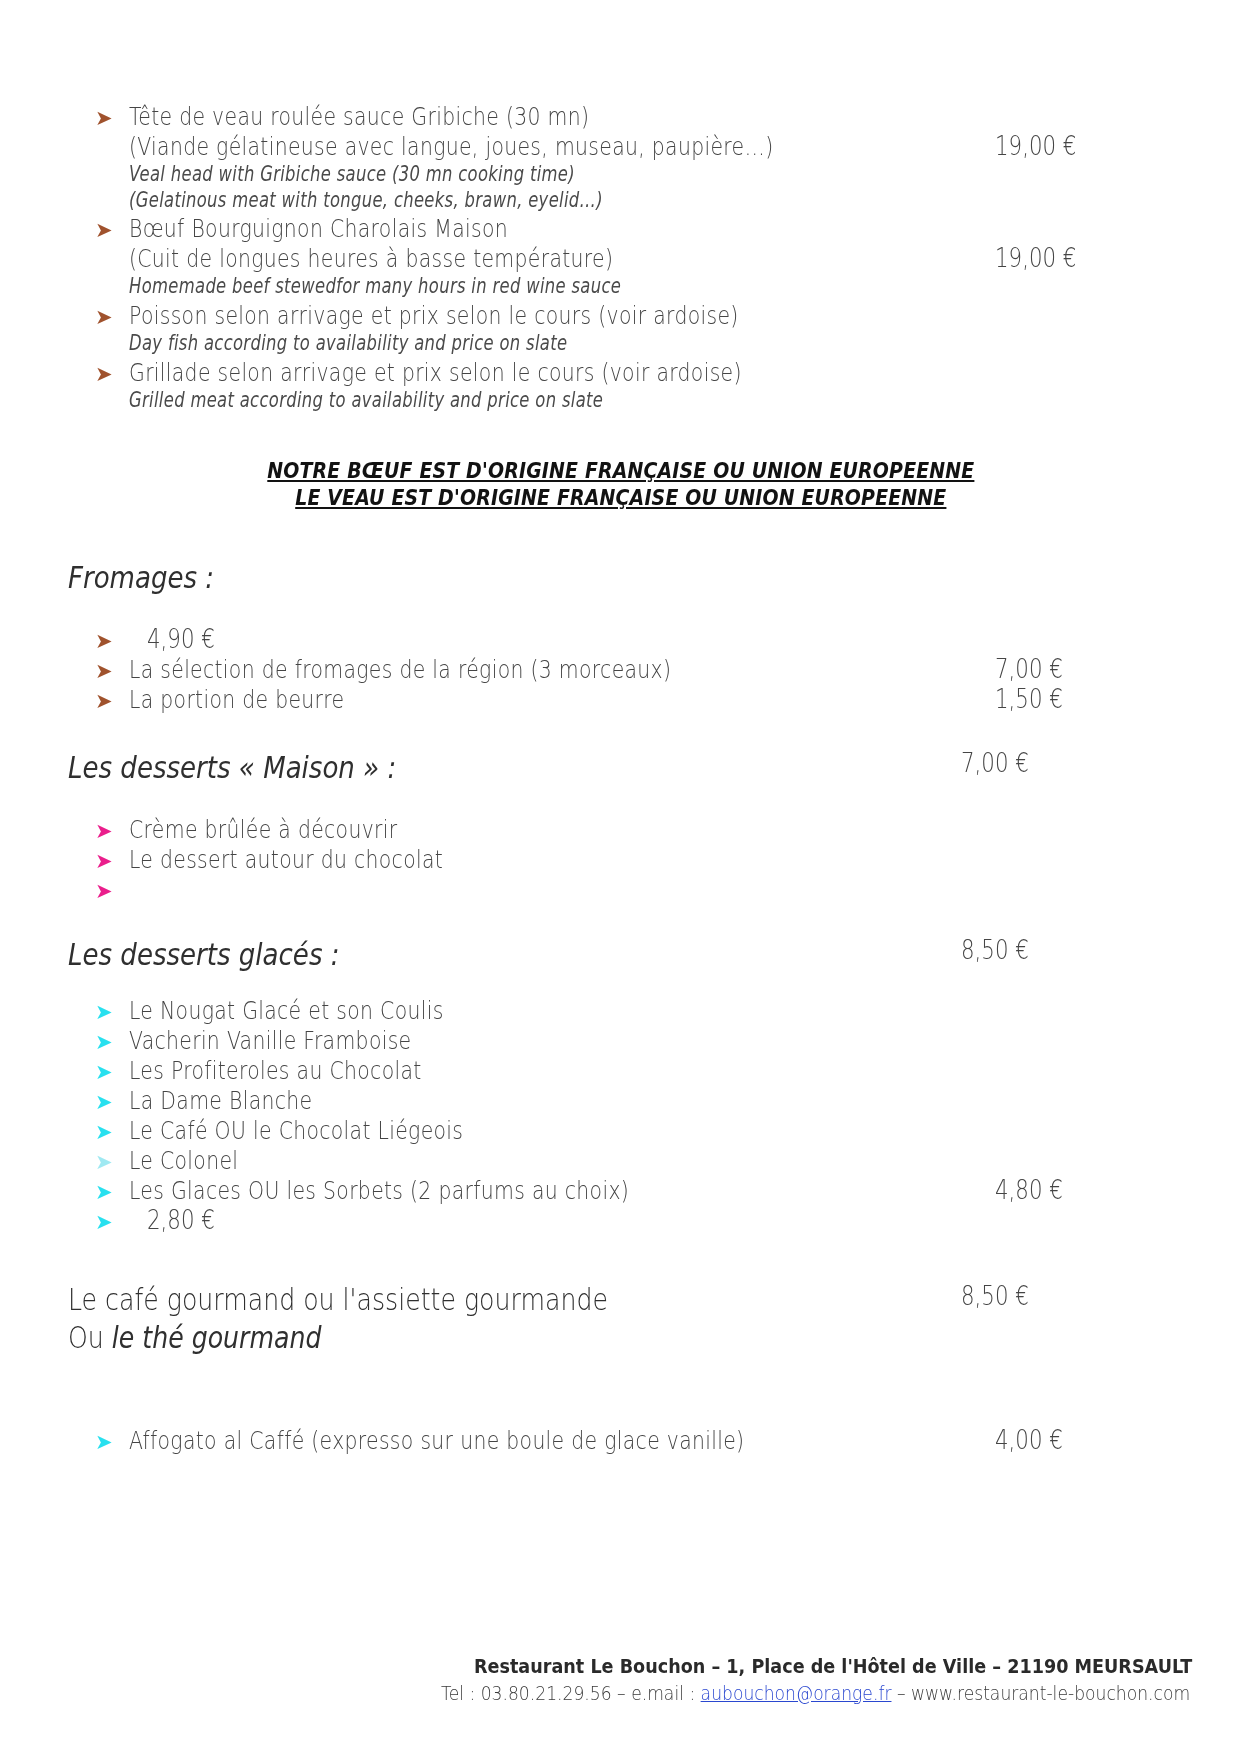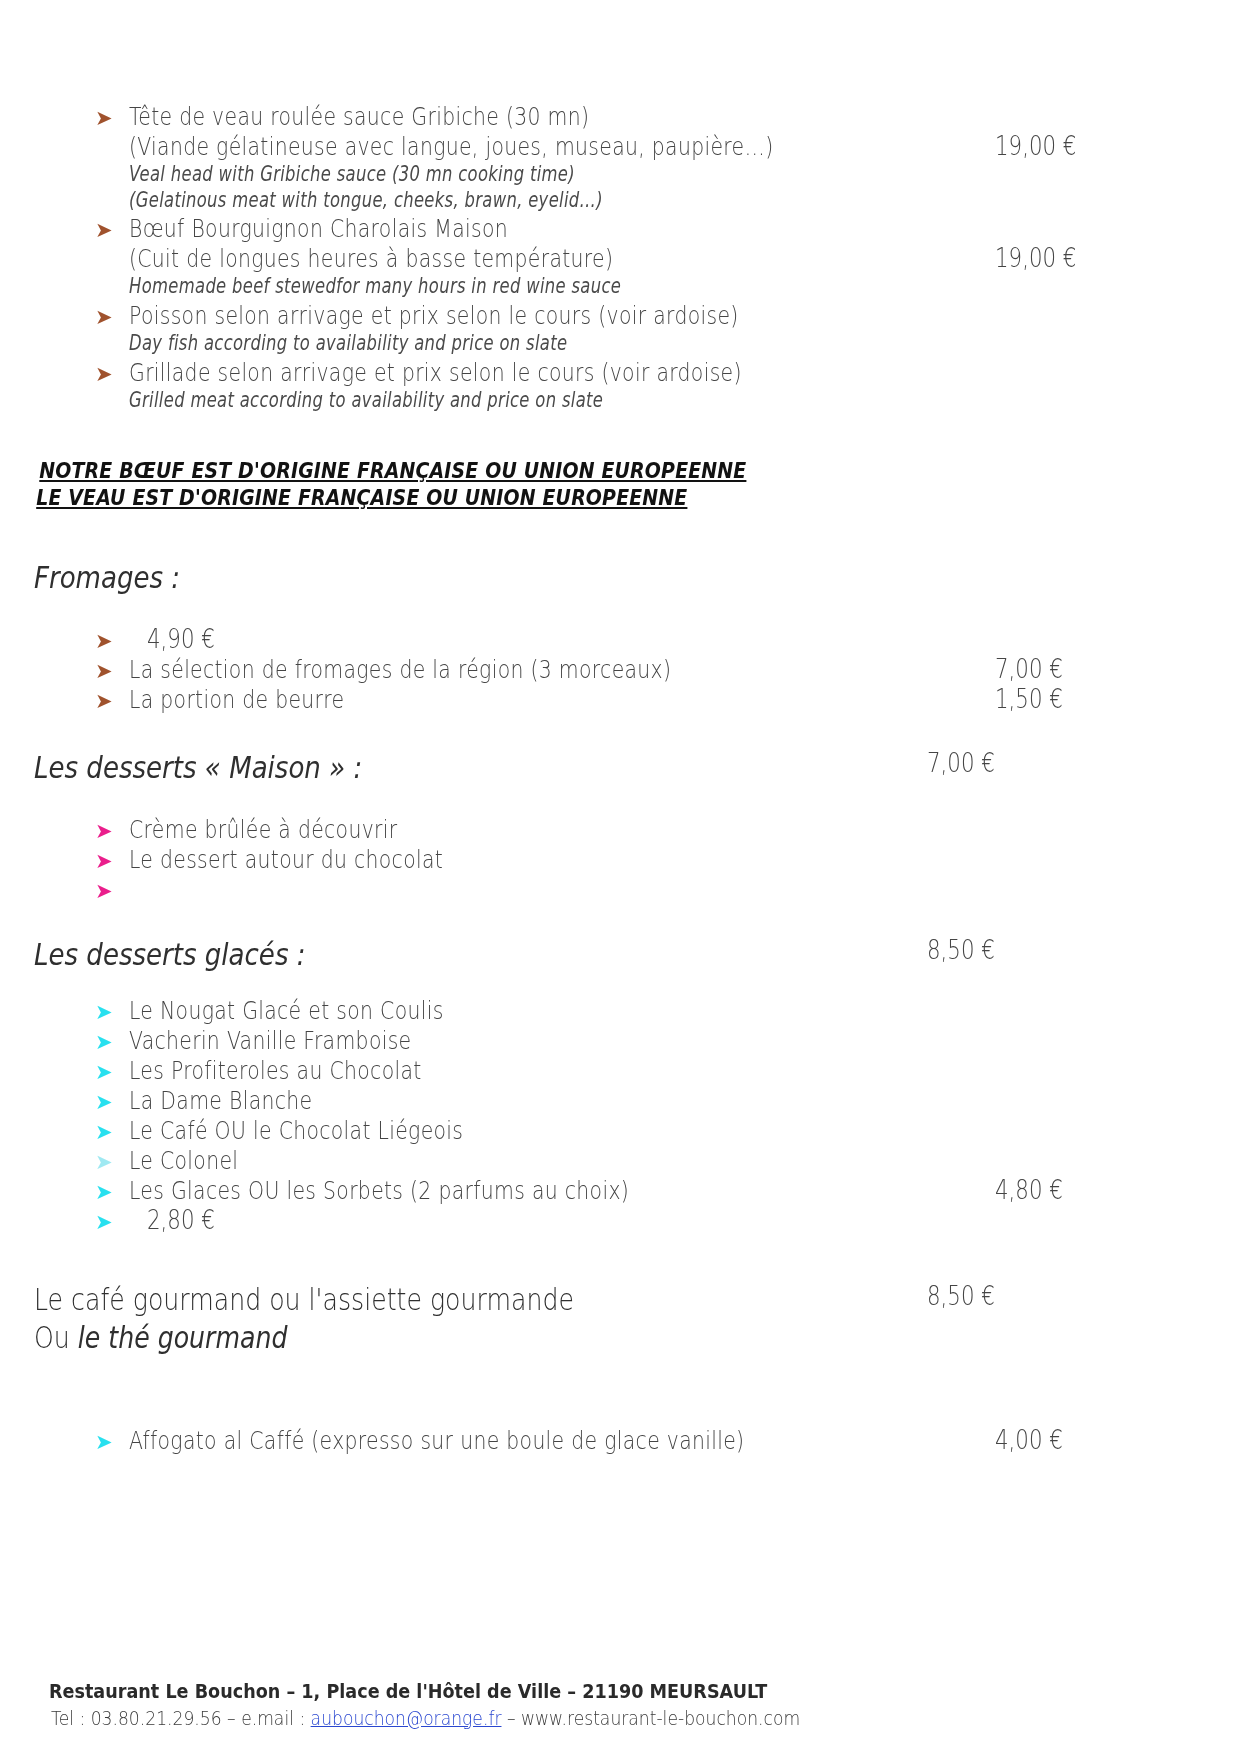--- a/index.html
+++ b/index.html
@@ -78,41 +78,42 @@
     font-size:26px;
     color:#454545;
     transform:scaleX(0.82);
     transform-origin:left center;
     white-space:nowrap;
     display:inline-block;
   }
 
   
   .notice{
+    text-align:center;
     margin-top:44px;
   }
   .notice div{
     font-family:"DejaVu Sans", sans-serif;
     font-style:italic;
     font-weight:600;
     font-size:21px;
     line-height:27px;
     color:#121212;
     text-decoration:underline;
     letter-spacing:0.2px;
     display:inline-block;
     transform:scaleX(0.90);
   }
 
   
   .section-head-row{
     display:flex;
     align-items:flex-start;
     width:1080px;
-    margin-left:34px;
+    margin-left:68px;
   }
   .section-head{
     font-family:"DejaVu Sans", sans-serif;
     font-style:italic;
     font-weight:300;
     font-size:31px;
     line-height:38px;
     color:#2f2f2f;
     transform:scaleX(0.84);
     transform-origin:left center;
@@ -137,22 +138,22 @@
   .spacer-22{height:22px;}
   .spacer-28{height:28px;}
   .spacer-34{height:34px;}
   .spacer-46{height:46px;}
 
   
   .footer{
     position:absolute;
     left:0;
     right:0;
-    bottom:22px;
-    text-align:left;
+    bottom:47px;
+    text-align:right;
   }
   .footer-line1{
     font-family:"DejaVu Sans", sans-serif;
     font-weight:700;
     font-size:20px;
     line-height:27px;
     color:#2a2a2a;
     transform:scaleX(0.88);
     display:inline-block;
   }

